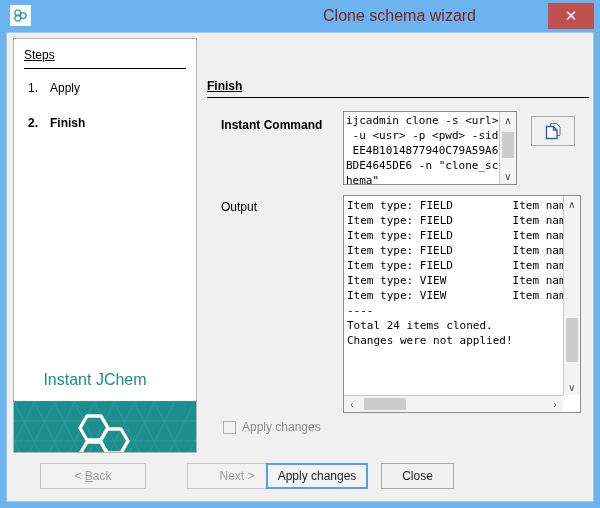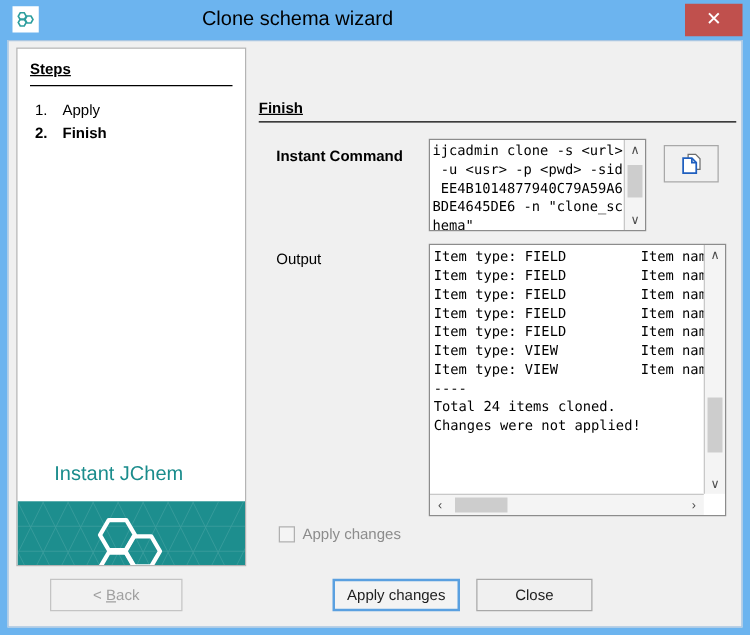--- a/index.html
+++ b/index.html
@@ -33,23 +33,23 @@
     background: #ffffff;
     display: flex;
     align-items: center;
     justify-content: center;
   }
   #title-text {
     position: absolute;
     left: 0; top: 0;
     width: 476px;
     line-height: 32px;
-    text-align: center;
+    text-align: right;
     font-size: 16px;
-    color: #000000;
+    color: #7f1d1d;
     font-family: "Liberation Sans", sans-serif;
   }
   #close-button {
     position: absolute;
     right: 6px; top: 3px;
     width: 46px; height: 26px;
     background: #c0504d;
     color: #ffffff;
     font-size: 15px;
     line-height: 26px;
@@ -72,21 +72,21 @@
     width: 184px; height: 415px;
     background: #ffffff;
     border: 1px solid #b4b4b4;
     box-sizing: border-box;
     overflow: hidden;
   }
   #steps-heading {
     position: absolute;
     left: 10px; top: 9px;
     font-size: 12px;
-    font-weight: bold;
+    font-weight: normal;
     color: #000000;
     text-decoration: underline;
   }
   #steps-rule {
     position: absolute;
     left: 10px; top: 29px;
     width: 162px;
     border-top: 1px solid #000000;
   }
   .step-row {
@@ -331,21 +331,21 @@
 
   <div id="content">
 
     <div id="steps-panel">
       <div id="steps-heading">Steps</div>
       <div id="steps-rule"></div>
 
       <div class="step-row" style="top:42px;">
         <span class="num">1.</span><span>Apply</span>
       </div>
-      <div class="step-row current" style="top:60px;">
+      <div class="step-row current" style="top:77px;">
         <span class="num">2.</span><span>Finish</span>
       </div>
 
       <div id="brand-text">Instant JChem</div>
 
       <div id="brand-block">
         <svg id="brand-pattern" viewBox="0 0 182 82" preserveAspectRatio="none">
           <g stroke="#ffffff" stroke-width="0.7" fill="none">
             <path d="M0 0 L182 0 M0 20 L182 20 M0 40 L182 40 M0 60 L182 60 M0 80 L182 80"></path>
             <path d="M0 82 L41 0 M20 82 L61 0 M40 82 L81 0 M60 82 L101 0 M80 82 L121 0 M100 82 L141 0 M120 82 L161 0 M140 82 L181 0 M160 82 L201 0 M-20 82 L21 0 M-40 82 L1 0"></path>
@@ -415,22 +415,25 @@
 
     <div id="apply-changes-row">
       <div id="apply-changes-box"></div>
       <div id="apply-changes-label">Apply changes</div>
     </div>
 
     <div id="footer">
       <div class="btn disabled" style="left:33px; width:106px;align-items:center;">
         <span>&lt; <u class="mn">B</u>ack</span>
       </div>
+      <div class="btn disabled" style="left:180px; width:100px;">
+        <span>Next &gt;</span>
+      </div>
       <div class="btn default" style="left:259px; width:102px;">
         <span>Apply changes</span>
       </div>
-      <div class="btn" style="left:374px; width:93px;">
+      <div class="btn" style="left:374px; width:73px;">
         <span>Close</span>
       </div>
     </div>
 
   </div>
 </div>
 
 </body></html>

